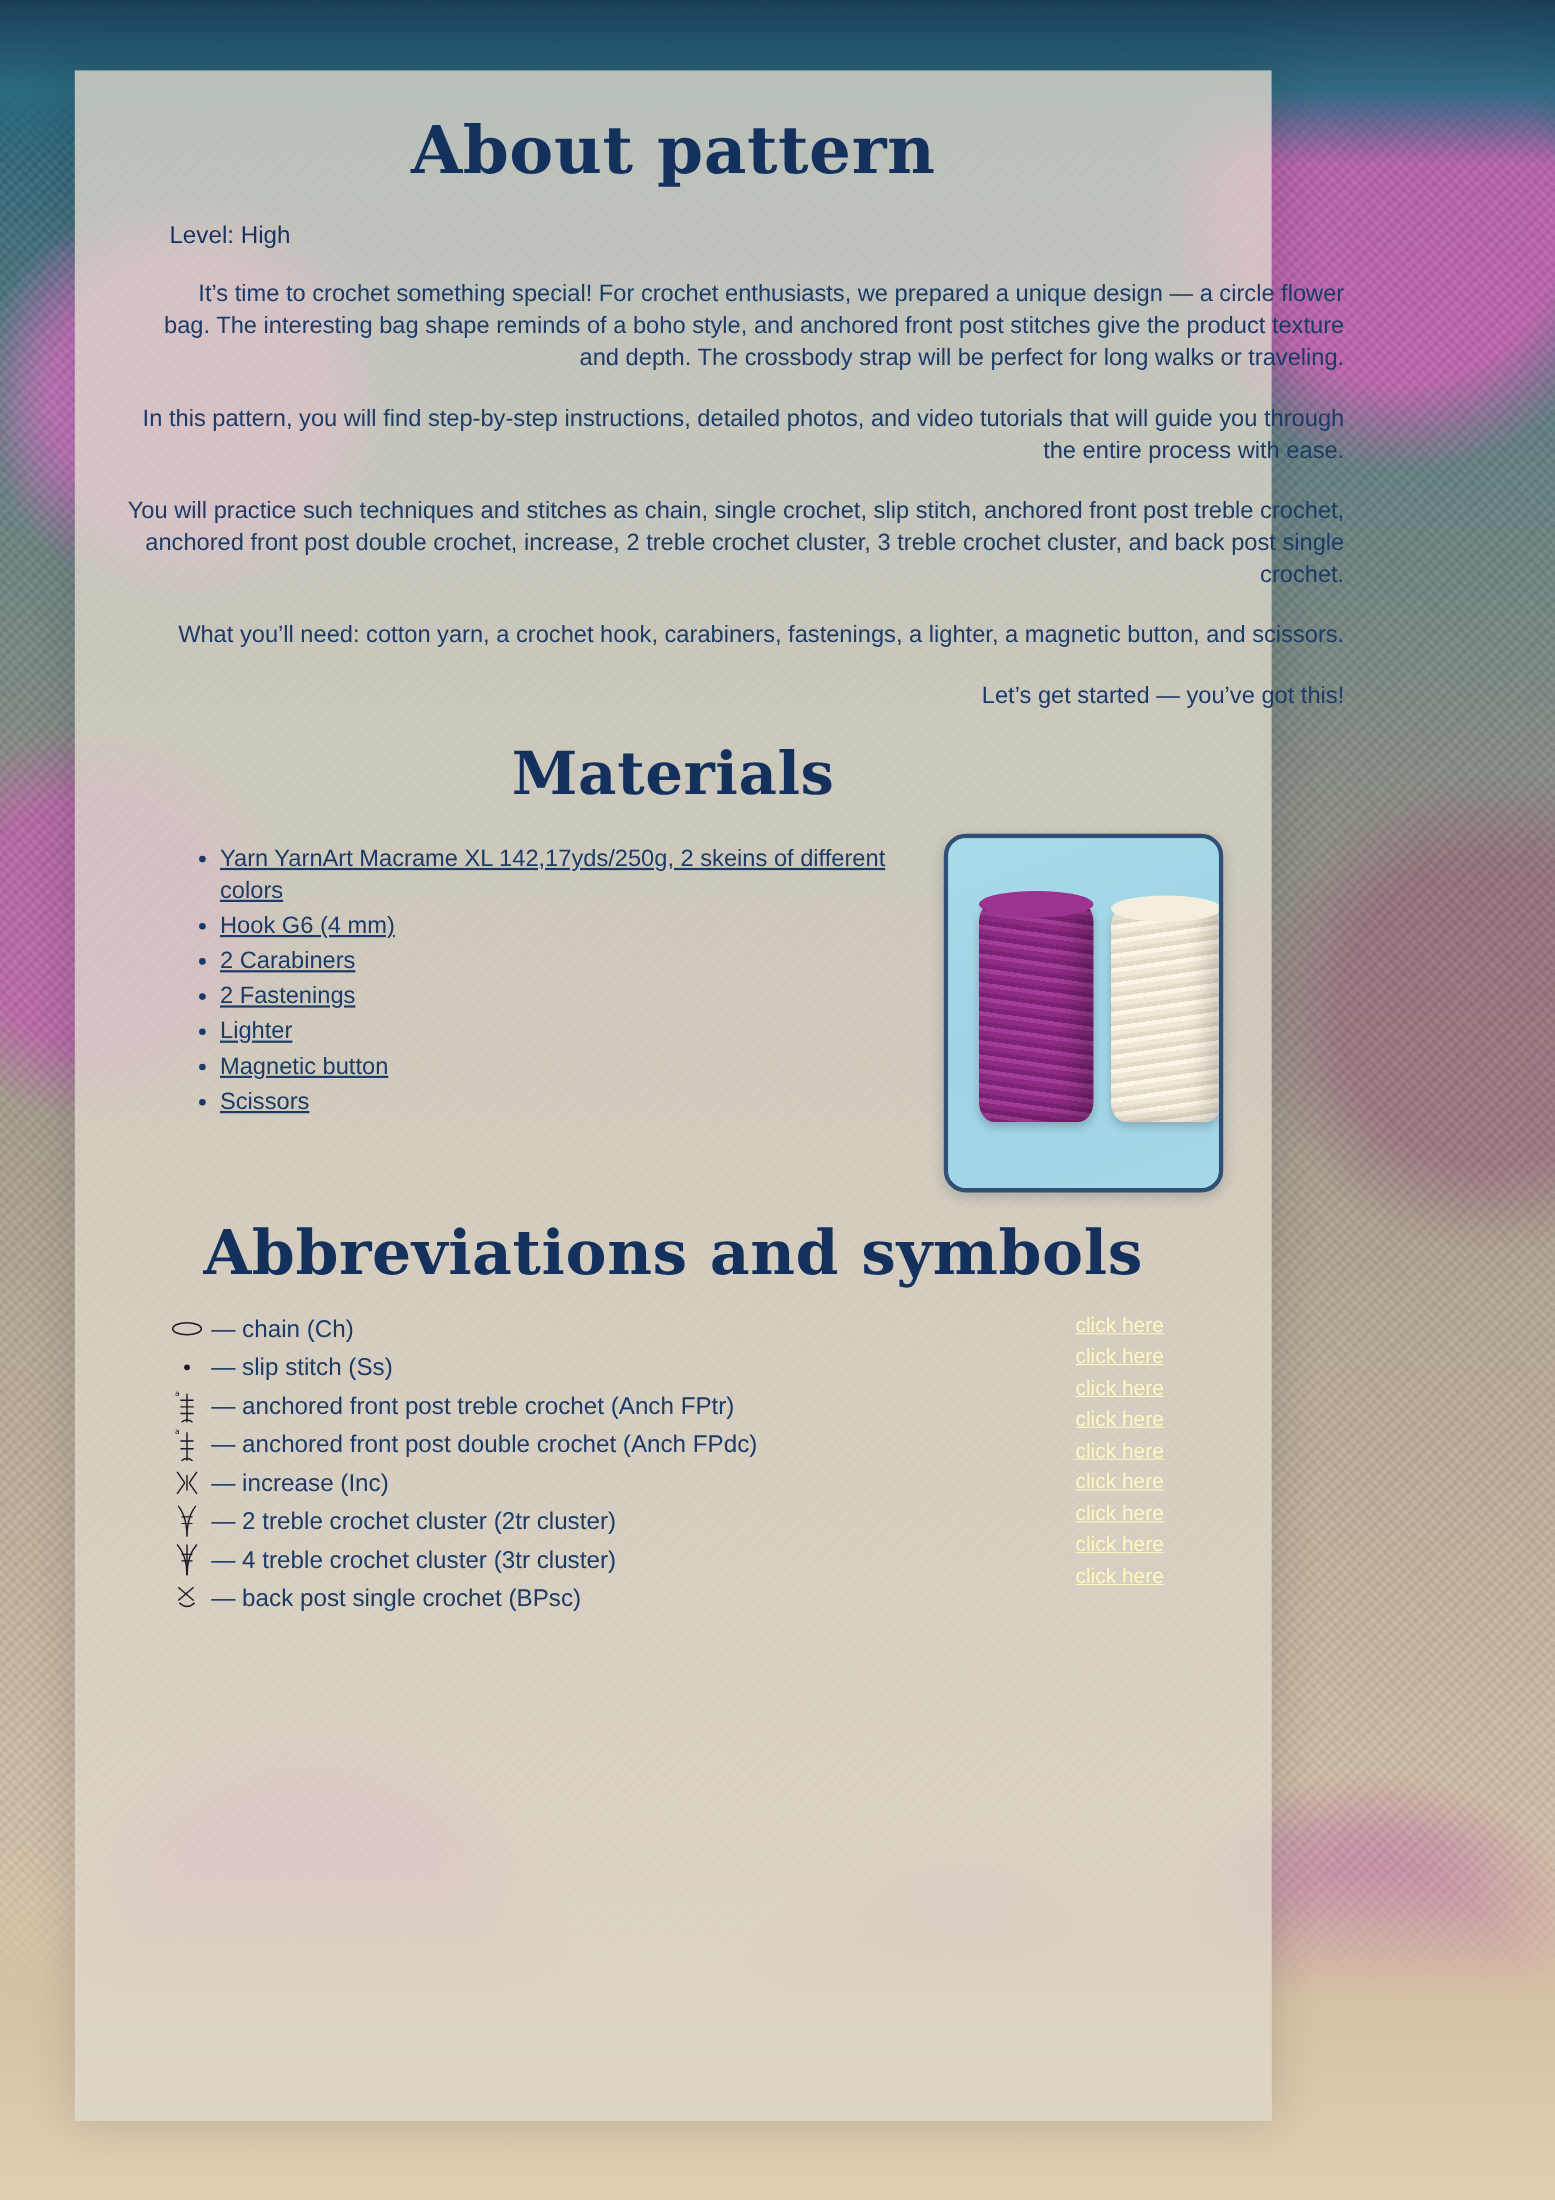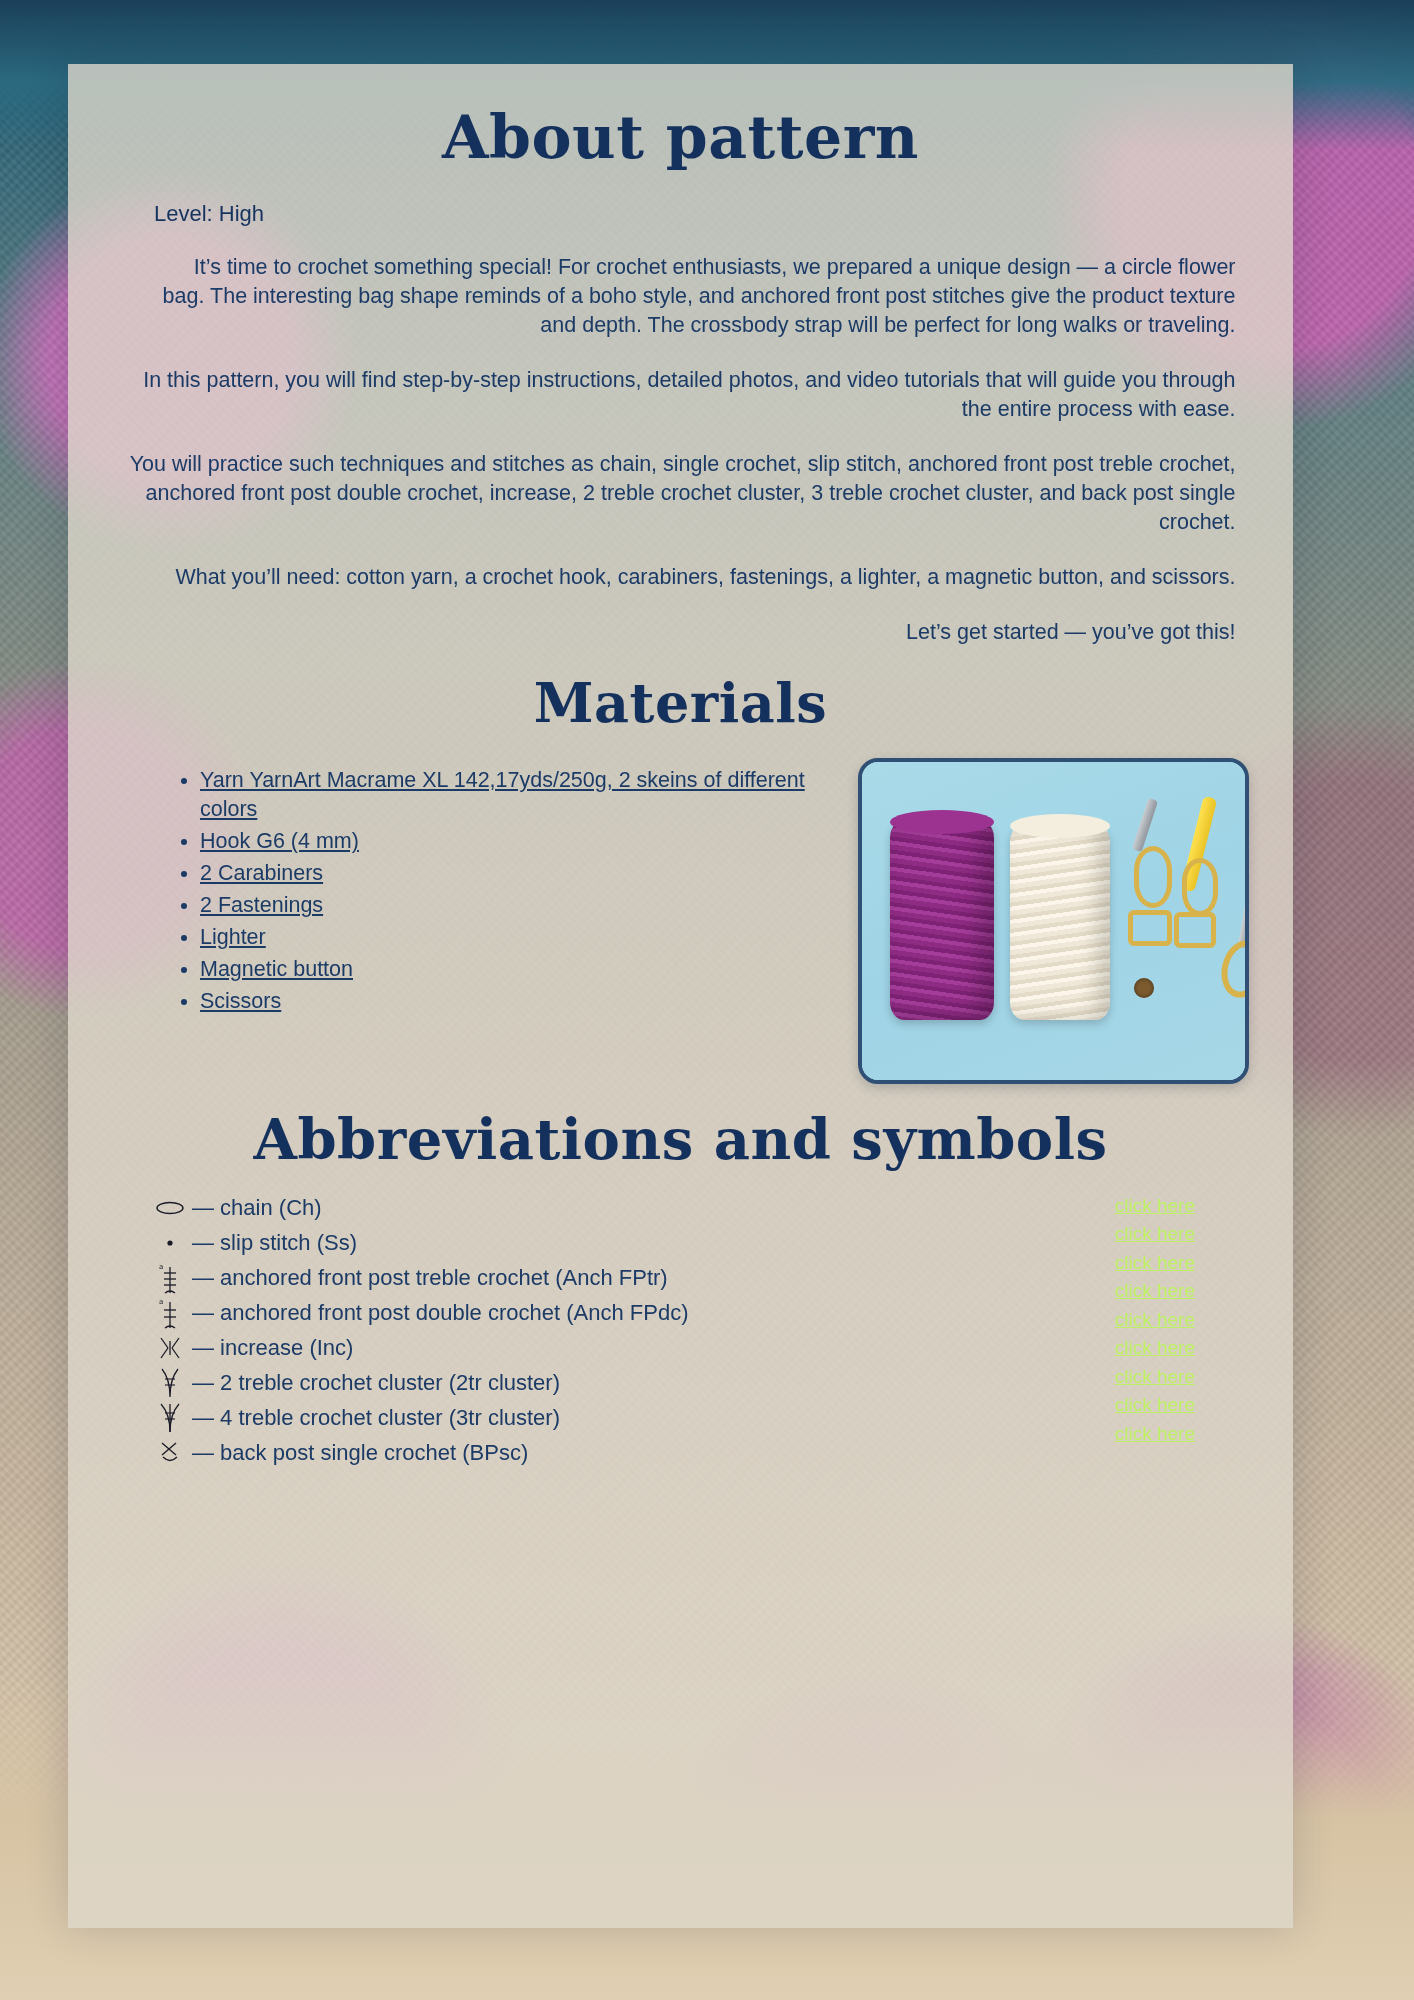--- a/index.html
+++ b/index.html
@@ -51,21 +51,21 @@
     position: absolute;
     left: 0; bottom: 0; width: 100%; height: 330px;
     background: linear-gradient(180deg, rgba(214,196,168,0) 0%, #d6c3a4 45%, #e0cfb2 100%);
   }
 
   
   .page {
     position: absolute;
     left: 68px;
     top: 64px;
-    width: 1225px;
+    width: 1088px;
     height: 1864px;
     background: rgba(221, 215, 203, 0.80);
     box-shadow: 0 0 38px rgba(20,35,55,0.18);
   }
   .page-inner {
     position: relative;
     padding: 0 44px;
     height: 100%;
     box-sizing: border-box;
   }
@@ -248,21 +248,21 @@
 
   .links-col {
     position: absolute;
     right: 54px;
     top: 4px;
     display: flex;
     flex-direction: column;
     gap: 6.5px;
   }
   .links-col a {
-    color: #bef264;
+    color: #fef9c3;
     font-size: 19px;
     text-decoration: underline;
     cursor: pointer;
   }
 </style>
 </head>
 <body>
 
 <div class="bg">
   <div class="bg-texture"></div>

